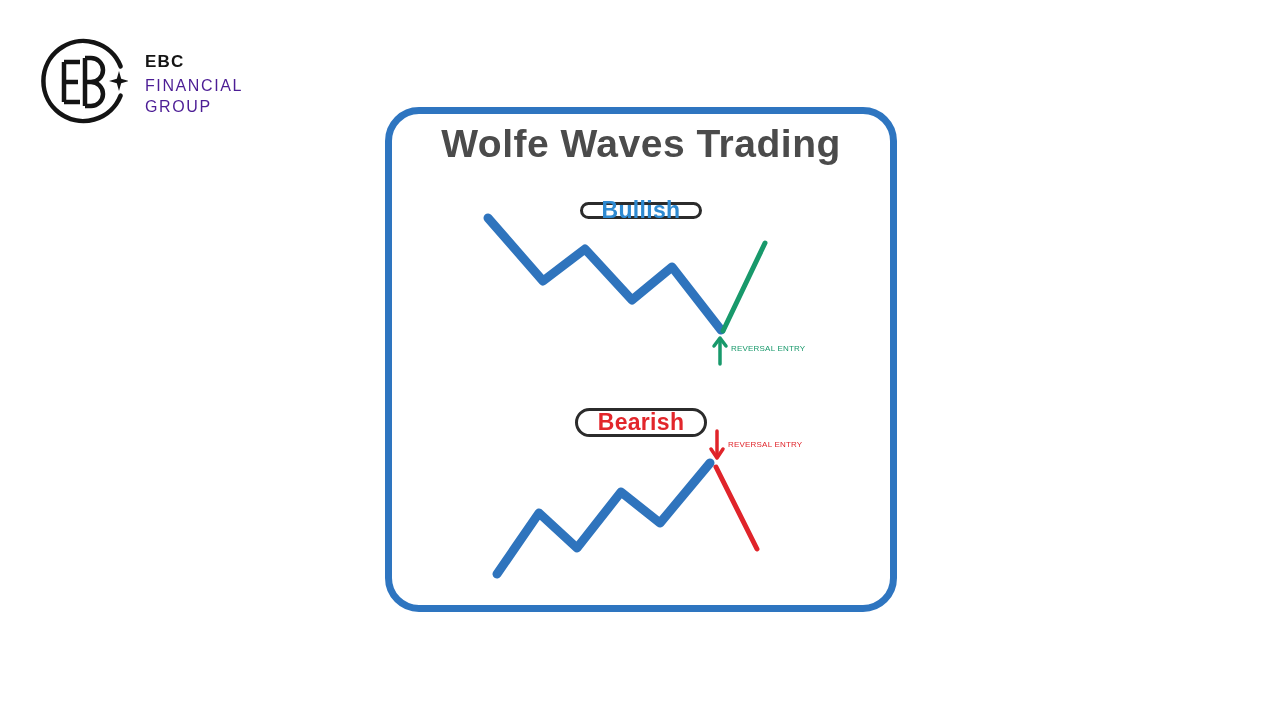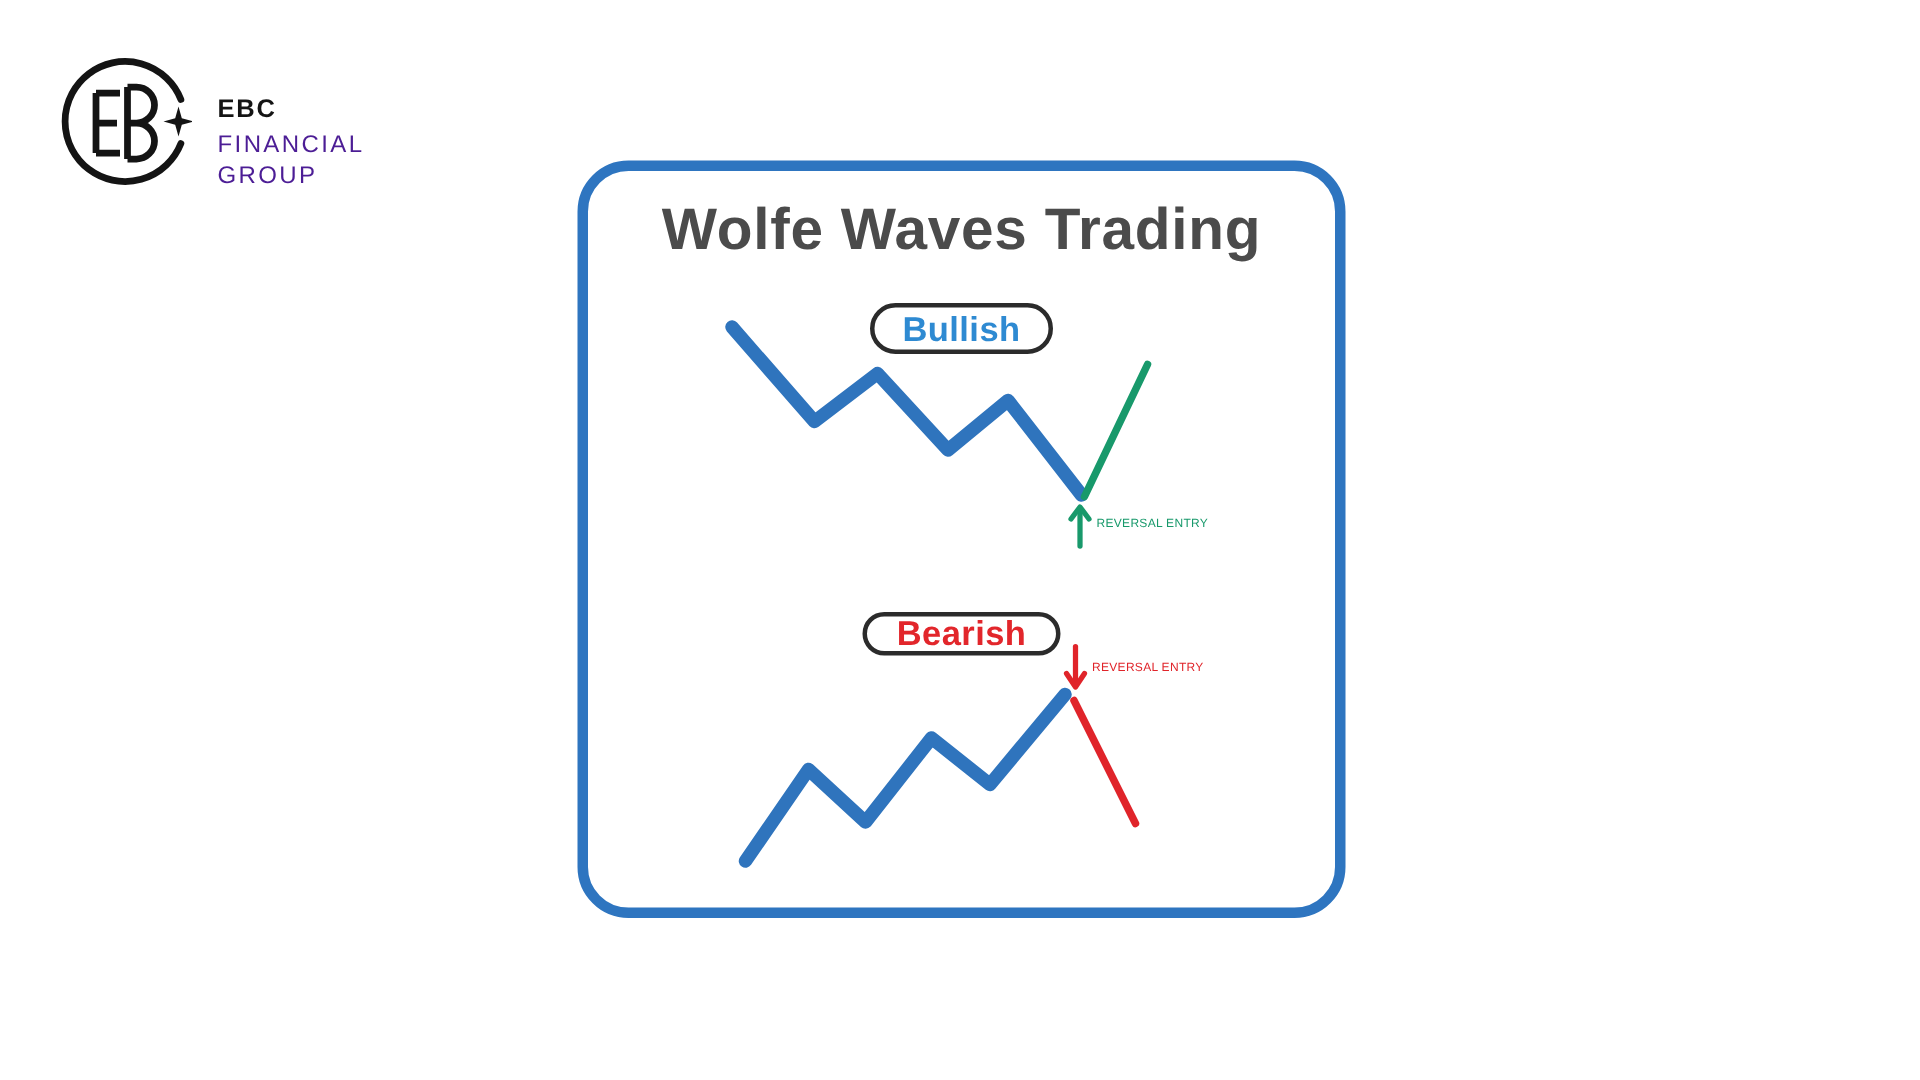--- a/index.html
+++ b/index.html
@@ -7,21 +7,21 @@
     width: 1280px; height: 720px;
     background: #ffffff;
     font-family: "Liberation Sans", sans-serif;
     overflow: hidden;
     position: relative;
   }
 
   
   .logo {
     position: absolute; left: 38px; top: 36px;
-    display: flex; align-items: flex-end; gap: 17px;
+    display: flex; align-items: center; gap: 17px;
   }
   .logo-mark { width: 90px; height: 92px; }
   .logo-text { color: #141414; padding-top: 4px; }
   .logo-company {
     font-size: 17px; font-weight: 800; letter-spacing: 1.2px;
     margin-bottom: 3px;
   }
   .logo-line {
     font-size: 16px; font-weight: 400; letter-spacing: 1.6px;
     color: #4c1d95; line-height: 21px;
@@ -29,36 +29,36 @@
 
   
   .card {
     position: absolute; left: 385px; top: 107px;
     width: 512px; height: 505px;
     border: 7px solid #2e75c0;
     border-radius: 34px;
     background: #ffffff;
   }
   .card-title {
-    position: absolute; left: 385px; top: 132px; width: 512px;
+    position: absolute; left: 385px; top: 122px; width: 512px;
     text-align: center;
     font-size: 39px; font-weight: 700; letter-spacing: 0.5px;
     color: #4b4b4b;
   }
 
   
   .pill {
     position: absolute;
     background: #ffffff;
     border: 3px solid #2b2b2b;
     border-radius: 18px;
     display: flex; align-items: center; justify-content: center;
     font-weight: 700; font-size: 23px; letter-spacing: 0.3px;
   }
-  .pill-bullish { left: 580px; top: 202px; width: 122px; height: 34px; color: #2e8ad2; }
+  .pill-bullish { left: 580px; top: 202px; width: 122px; height: 17px; color: #2e8ad2; }
   .pill-bearish { left: 575px; top: 408px; width: 132px; height: 29px; color: #e2262b; }
 
   
   .entry-label {
     position: absolute;
     font-size: 8px; font-weight: 400; letter-spacing: 0.2px;
     white-space: nowrap;
     text-align: right;
   }
   .entry-bullish { left: 731px; top: 344px; color: #18996b; }

